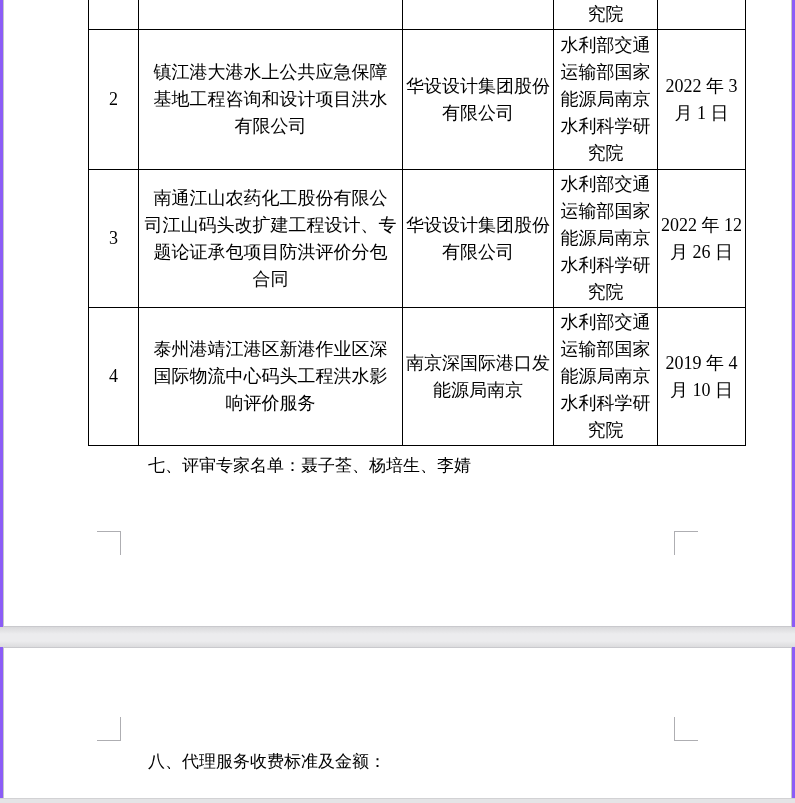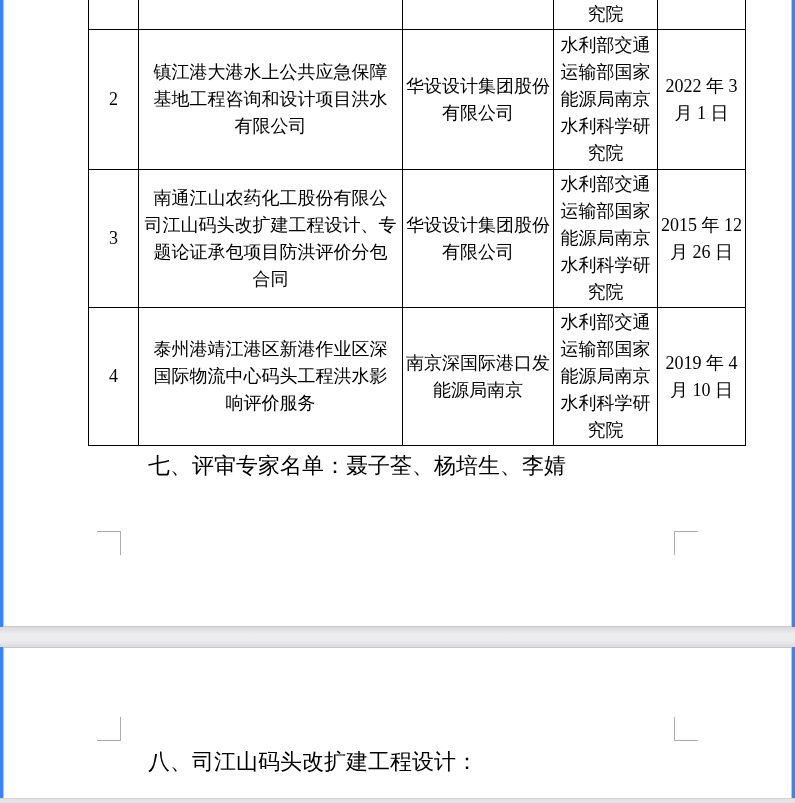--- a/index.html
+++ b/index.html
@@ -2,21 +2,21 @@
 <html><head>
 <meta charset="utf-8">
 <style>
   * { margin: 0; padding: 0; box-sizing: border-box; }
   html, body { background: #ffffff; }
   #canvas {
     position: relative;
     width: 795px;
     height: 803px;
     overflow: hidden;
-    background: #3b82f6;
+    background: #8b5cf6;
     font-family: "Liberation Serif", "DejaVu Serif", serif;
     color: #000;
   }
   .page {
     position: absolute;
     left: 3px;
     width: 789px;
     background: #ffffff;
     border-left: 1px solid #c6c6ca;
     border-right: 1px solid #c6c6ca;
@@ -53,21 +53,21 @@
     padding: 1px 3px;
     overflow: hidden;
   }
   tr.r-overflow { height: 29px; }
   tr.r2 { height: 140px; }
   tr.r3 { height: 131px; }
   tr.r4 { height: 134px; }
   .heading {
     position: absolute;
     left: 148px;
-    font-size: 22px;
+    font-size: 17px;
     line-height: 22px;
     white-space: nowrap;
   }
   .heading.h7 { top: 455px; }
   .heading.h8 { top: 751px; }
   .mark { position: absolute; width: 24px; height: 24px; }
   .mark.bl { left: 97px;  top: 531px; border-top: 1px solid #aeaeb2;    border-right: 1px solid #aeaeb2; }
   .mark.br { left: 674px; top: 531px; border-top: 1px solid #aeaeb2;    border-left: 1px solid #aeaeb2; }
   .mark.tl { left: 97px;  top: 717px; border-bottom: 1px solid #aeaeb2; border-right: 1px solid #aeaeb2; }
   .mark.tr { left: 674px; top: 717px; border-bottom: 1px solid #aeaeb2; border-left: 1px solid #aeaeb2; }
@@ -118,21 +118,21 @@
 司江山码头改扩建工程设计、专
 题论证承包项目防洪评价分包
 合同</td>
         <td>华设设计集团股份
 有限公司</td>
         <td>水利部交通
 运输部国家
 能源局南京
 水利科学研
 究院</td>
-        <td>2015 年 12
+        <td>2022 年 12
 月 26 日</td>
       </tr>
       <tr class="r4">
         <td>4</td>
         <td>泰州港靖江港区新港作业区深
 国际物流中心码头工程洪水影
 响评价服务</td>
         <td>南京深国际港口发
 能源局南京</td>
         <td>水利部交通
@@ -146,17 +146,17 @@
     </tbody>
   </table>
 
   <div class="heading h7">七、评审专家名单：聂子荃、杨培生、李婧</div>
 
   <div class="mark bl"></div>
   <div class="mark br"></div>
   <div class="mark tl"></div>
   <div class="mark tr"></div>
 
-  <div class="heading h8">八、司江山码头改扩建工程设计：</div>
+  <div class="heading h8">八、代理服务收费标准及金额：</div>
 
   <div class="bottom-bar"></div>
 
 </div>
 
 </body></html>

